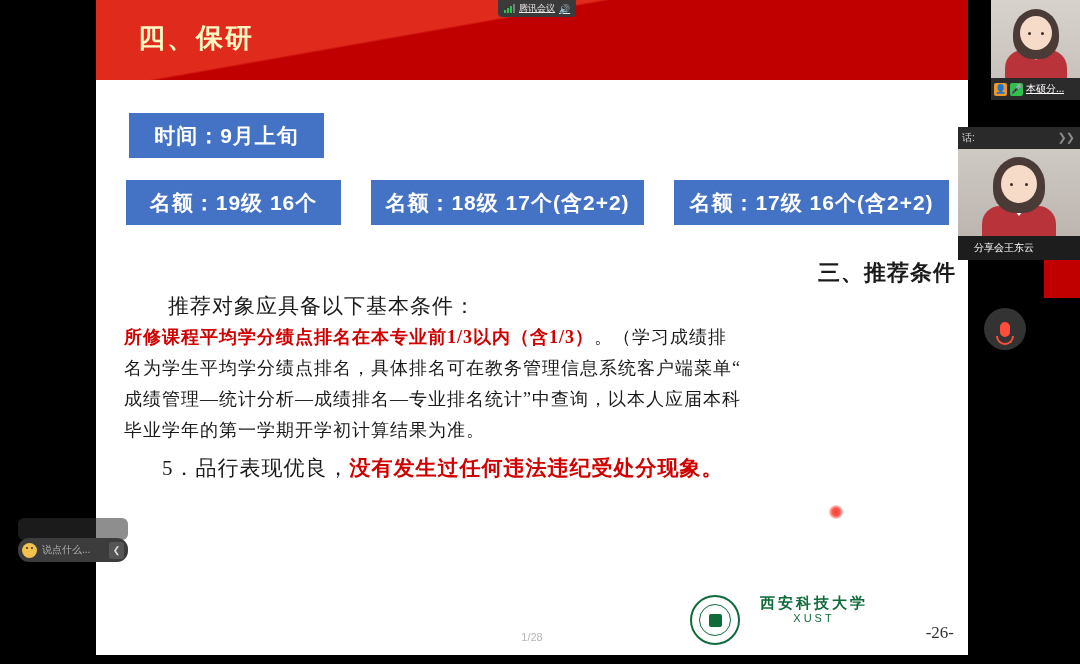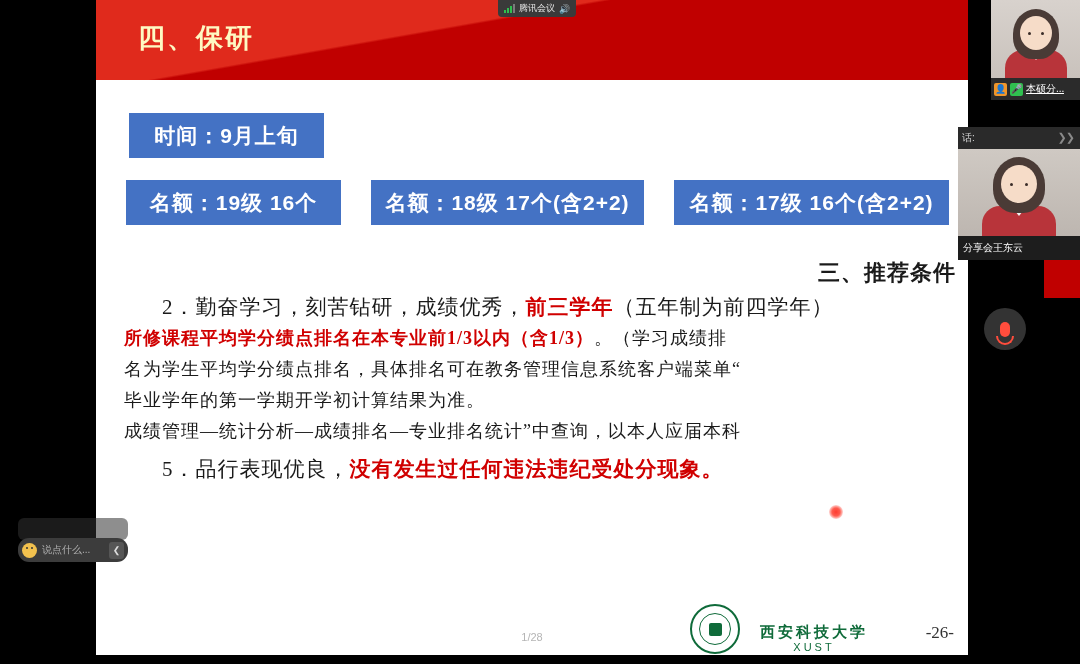--- a/index.html
+++ b/index.html
@@ -142,23 +142,23 @@
     left: 50%;
     transform: translateX(-50%);
     bottom: 12px;
     font-size: 11px;
     color: #b5b5b5;
     font-family: "Liberation Sans", sans-serif;
   }
   .uni-logo {
     position: absolute;
     right: 100px;
-    bottom: 1px;
-    display: flex;
-    align-items: flex-end;
+    bottom: 10px;
+    display: flex;
+    align-items: flex-start;
     gap: 20px;
   }
   .seal {
     width: 46px;
     height: 46px;
     border-radius: 50%;
     border: 2px solid #0f6b3a;
     background: #ffffff;
     position: relative;
     display: flex;
@@ -216,20 +216,21 @@
     background: #3a3a3a;
     border-radius: 0 0 4px 4px;
     display: flex;
     align-items: center;
     gap: 4px;
     padding: 0 6px;
     color: #e8e8e8;
     font-size: 9px;
     font-family: "Liberation Sans", sans-serif;
     z-index: 40;
+    text-decoration: underline;
   }
   .signal-bars {
     display: inline-flex;
     align-items: flex-end;
     gap: 1px;
     height: 9px;
   }
   .signal-bars i {
     display: block;
     width: 2px;
@@ -338,21 +339,21 @@
     position: absolute;
     left: 0;
     bottom: 0;
     width: 122px;
     height: 24px;
     background: #1d1d1d;
     color: #ffffff;
     font-size: 10px;
     display: flex;
     align-items: center;
-    padding-left: 5px;
+    padding-left: 16px;
     box-sizing: border-box;
     font-family: "Liberation Sans", sans-serif;
   }
   .red-strip {
     position: absolute;
     right: 0;
     top: 260px;
     width: 36px;
     height: 38px;
     background: #c00000;
@@ -508,29 +509,27 @@
       <div class="banner-title">四、保研</div>
     </div>
 
     <div class="bluebox" id="box-time">时间：9月上旬</div>
     <div class="bluebox" id="box-q1">名额：19级 16个</div>
     <div class="bluebox" id="box-q2">名额：18级 17个(含2+2)</div>
     <div class="bluebox" id="box-q3">名额：17级 16个(含2+2)</div>
 
     <div class="slide-body">
       <div class="sec-head">三、推荐条件</div>
-      <div class="p2">
-        <span>2．勤奋学习，刻苦钻研，成绩优秀，</span><span class="red-bold">前三学年</span><span>（五年制为前四学年）</span>
-      </div>
+      <div class="p1">推荐对象应具备以下基本条件：</div>
       <div class="p-wrap">
         <span class="red-bold">所修课程平均学分绩点排名在本专业前1/3以内（含1/3）</span><span>。（学习成绩排</span>
       </div>
       <div class="p-wrap">名为学生平均学分绩点排名，具体排名可在教务管理信息系统客户端菜单“</div>
+      <div class="p-wrap">成绩管理—统计分析—成绩排名—专业排名统计”中查询，以本人应届本科</div>
       <div class="p-wrap">毕业学年的第一学期开学初计算结果为准。</div>
-      <div class="p-wrap">成绩管理—统计分析—成绩排名—专业排名统计”中查询，以本人应届本科</div>
       <div class="p5">
         <span>5．品行表现优良，</span><span class="red-bold">没有发生过任何违法违纪受处分现象。</span>
       </div>
     </div>
 
     <div class="laser"></div>
 
     <div class="page-num">1/28</div>
 
     <div class="uni-logo">

